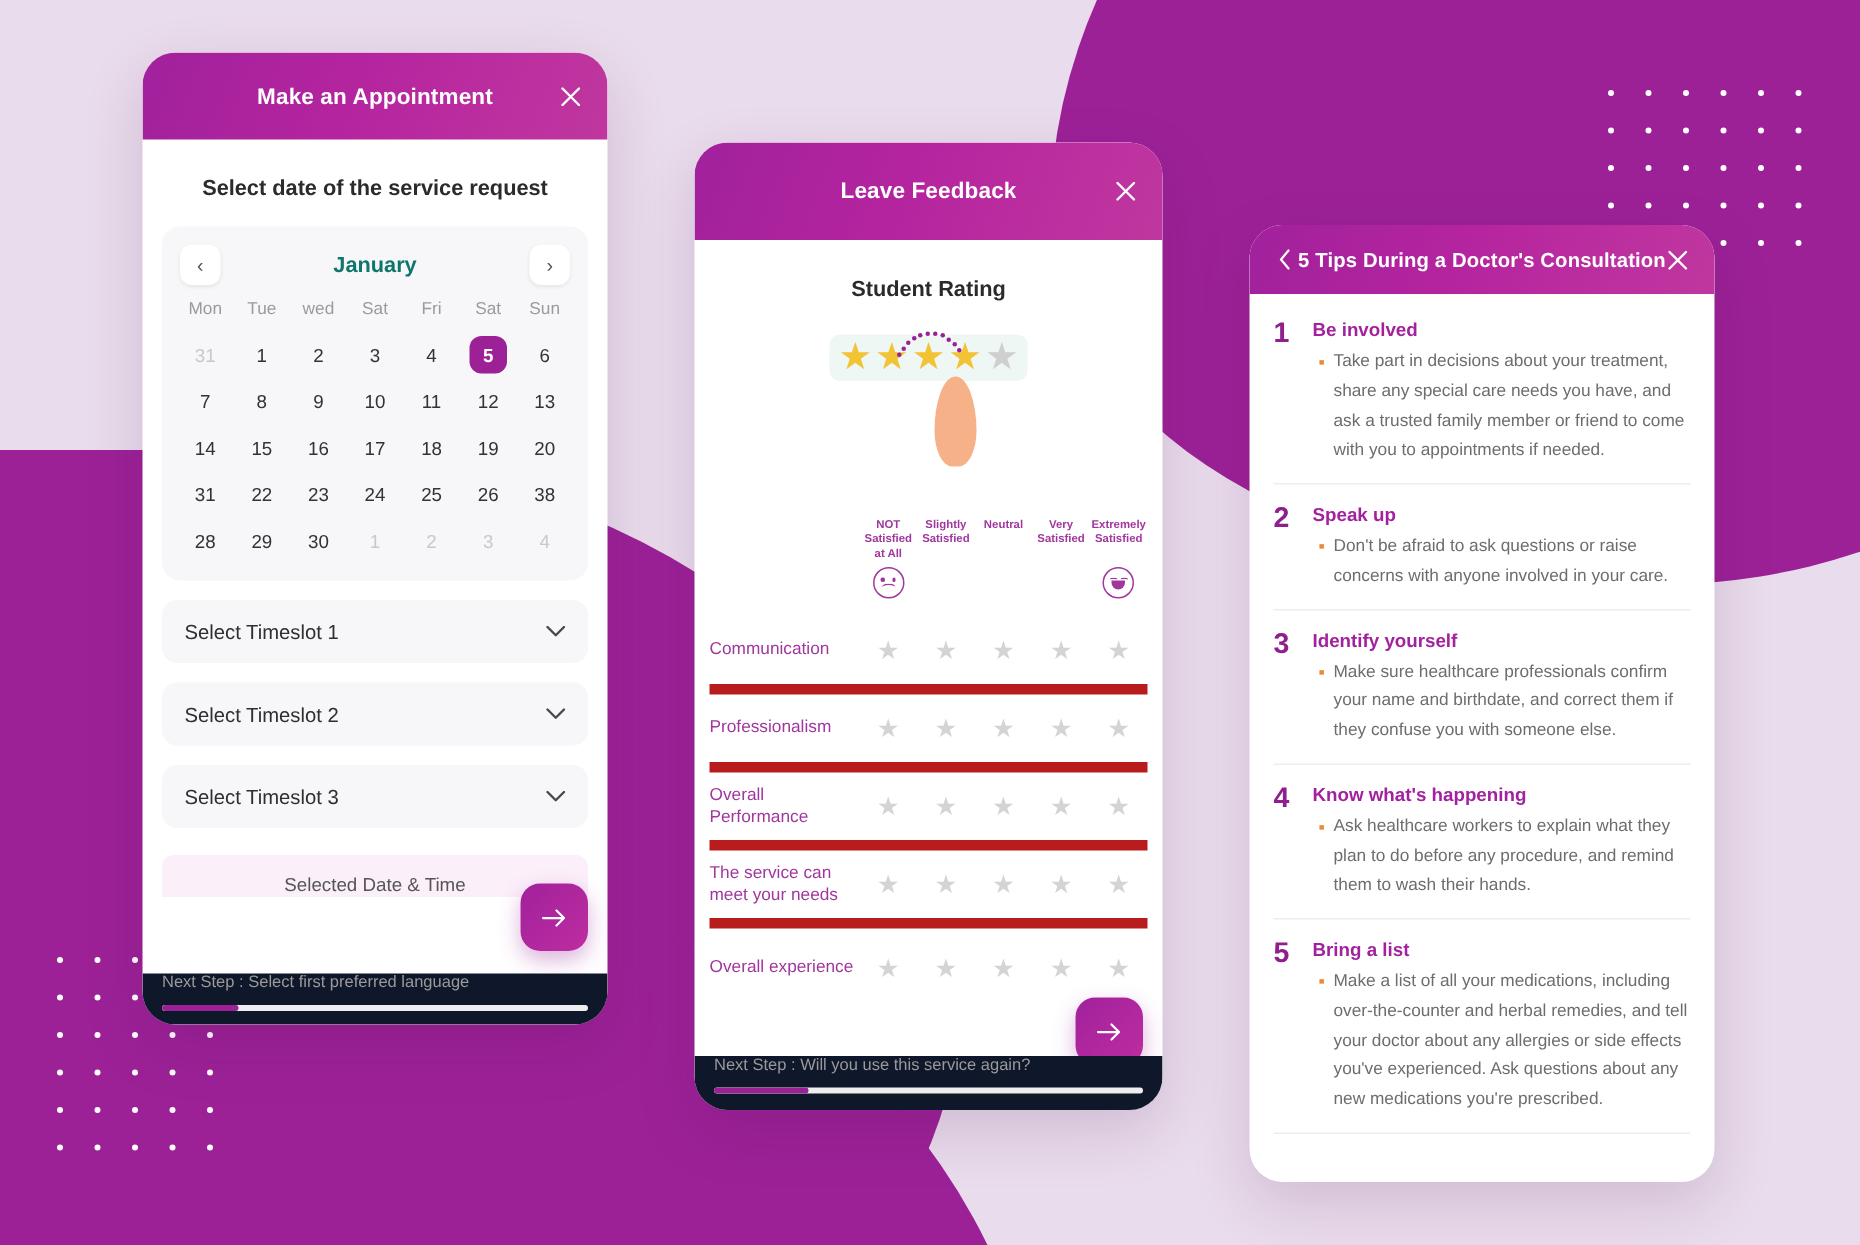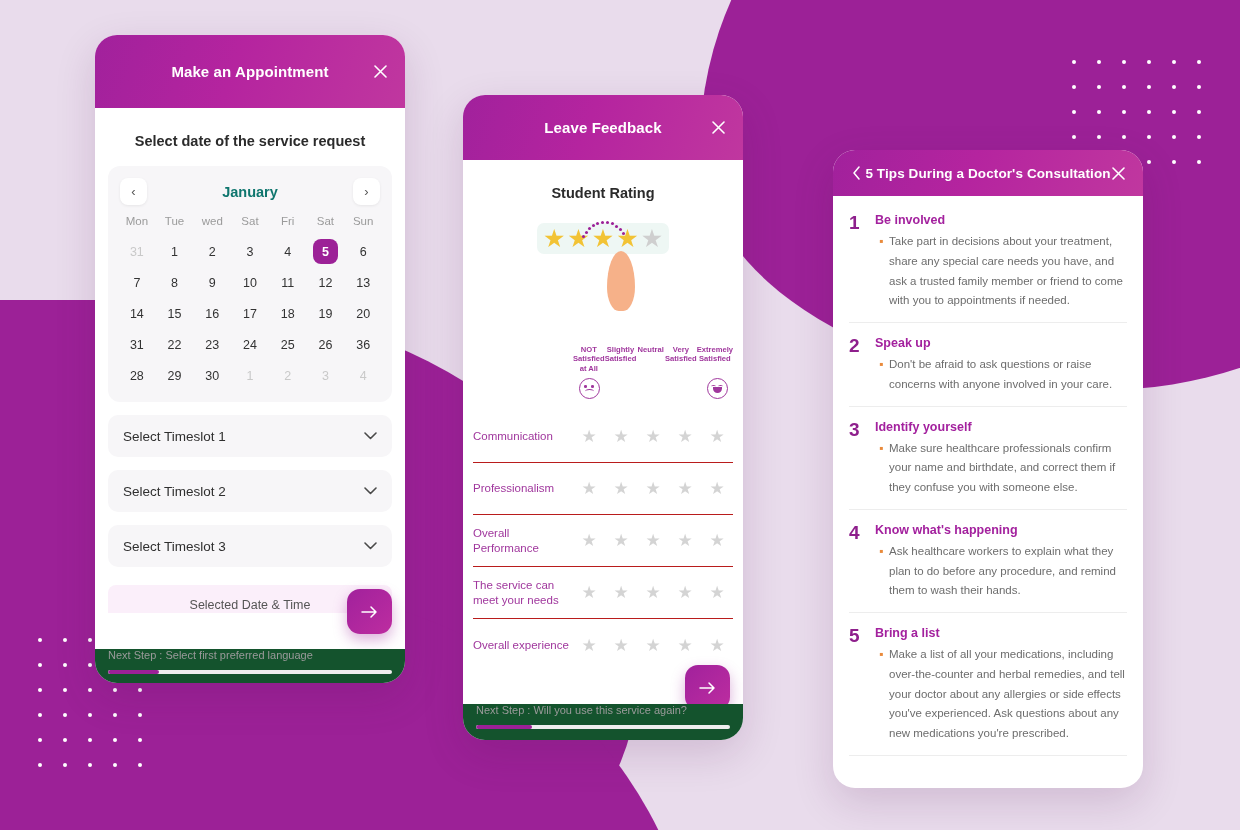--- a/index.html
+++ b/index.html
@@ -81,21 +81,21 @@
     width: 22px; height: 22px;
     display: flex; align-items: center; justify-content: center;
     cursor: pointer;
   }
   .hdr-close { right: 14px; }
   .hdr-back { left: 12px; }
   .card-body { flex: 1; position: relative; overflow: hidden; }
 
   
   #card-appointment { left: 95px; top: 35px; width: 310px; height: 648px; }
-  #card-appointment .card-header { height: 73px; }
+  #card-appointment .card-header { height: 58px; }
   .sec-title {
     text-align: center;
     font-size: 14.5px;
     font-weight: bold;
     color: #2b2b2b;
     margin-top: 25px;
   }
   .calendar {
     margin: 17px 13px 0 13px;
     background: #f7f6f8;
@@ -162,21 +162,21 @@
     height: 28px;
     text-align: center;
     font-size: 12.5px;
     color: #555;
     padding-top: 13px;
     overflow: hidden;
   }
   .card-footer {
     position: absolute;
     left: 0; right: 0; bottom: 0;
-    background: #14532d;
+    background: #0f172a;
     padding: 0 13px 9px 13px;
   }
   .next-step {
     font-size: 11px;
     color: #9a9a9a;
     padding-bottom: 9px;
   }
   .progress {
     height: 4px;
     background: #eeeeee;
@@ -194,21 +194,21 @@
     border-radius: 13px;
     background: linear-gradient(135deg, #a1219c, #bd2da0);
     display: flex; align-items: center; justify-content: center;
     color: #fff; font-size: 18px;
     box-shadow: 0 6px 14px rgba(156,33,151,.35);
     cursor: pointer;
   }
   #card-appointment .fab { right: 13px; bottom: 49px; }
 
   
-  #card-feedback { left: 463px; top: 95px; width: 280px; height: 645px; }
+  #card-feedback { left: 463px; top: 95px; width: 312px; height: 645px; }
   #card-feedback .card-header { height: 65px; }
   .rating-illus {
     margin-top: 22px;
     text-align: center;
     position: relative;
     height: 108px;
   }
   .star-band {
     display: inline-flex;
     align-items: center;
@@ -299,21 +299,21 @@
     top: 6px;
   }
   .face.happy i.l { left: 3.5px; }
   .face.happy i.r { right: 3.5px; }
   .rate-rows { margin: 12px 10px 0 10px; }
   .rate-row {
     display: grid;
     grid-template-columns: 100px 1fr;
     align-items: center;
     min-height: 52px;
-    border-bottom: 1px solid #b91c1c;
+    border-bottom: 7px solid #b91c1c;
   }
   .rate-row:last-child { border-bottom: none; }
   .rate-label {
     font-size: 11.5px;
     color: #a0379d;
     line-height: 1.3;
   }
   .rate-stars {
     display: grid;
     grid-template-columns: repeat(5, 1fr);
@@ -476,21 +476,21 @@
           <div class="cal-day">17</div>
           <div class="cal-day">18</div>
           <div class="cal-day">19</div>
           <div class="cal-day">20</div>
           <div class="cal-day">31</div>
           <div class="cal-day">22</div>
           <div class="cal-day">23</div>
           <div class="cal-day">24</div>
           <div class="cal-day">25</div>
           <div class="cal-day">26</div>
-          <div class="cal-day">36</div>
+          <div class="cal-day">38</div>
           <div class="cal-day">28</div>
           <div class="cal-day">29</div>
           <div class="cal-day">30</div>
           <div class="cal-day muted">1</div>
           <div class="cal-day muted">2</div>
           <div class="cal-day muted">3</div>
           <div class="cal-day muted">4</div>
         </div>
     </div>
 

